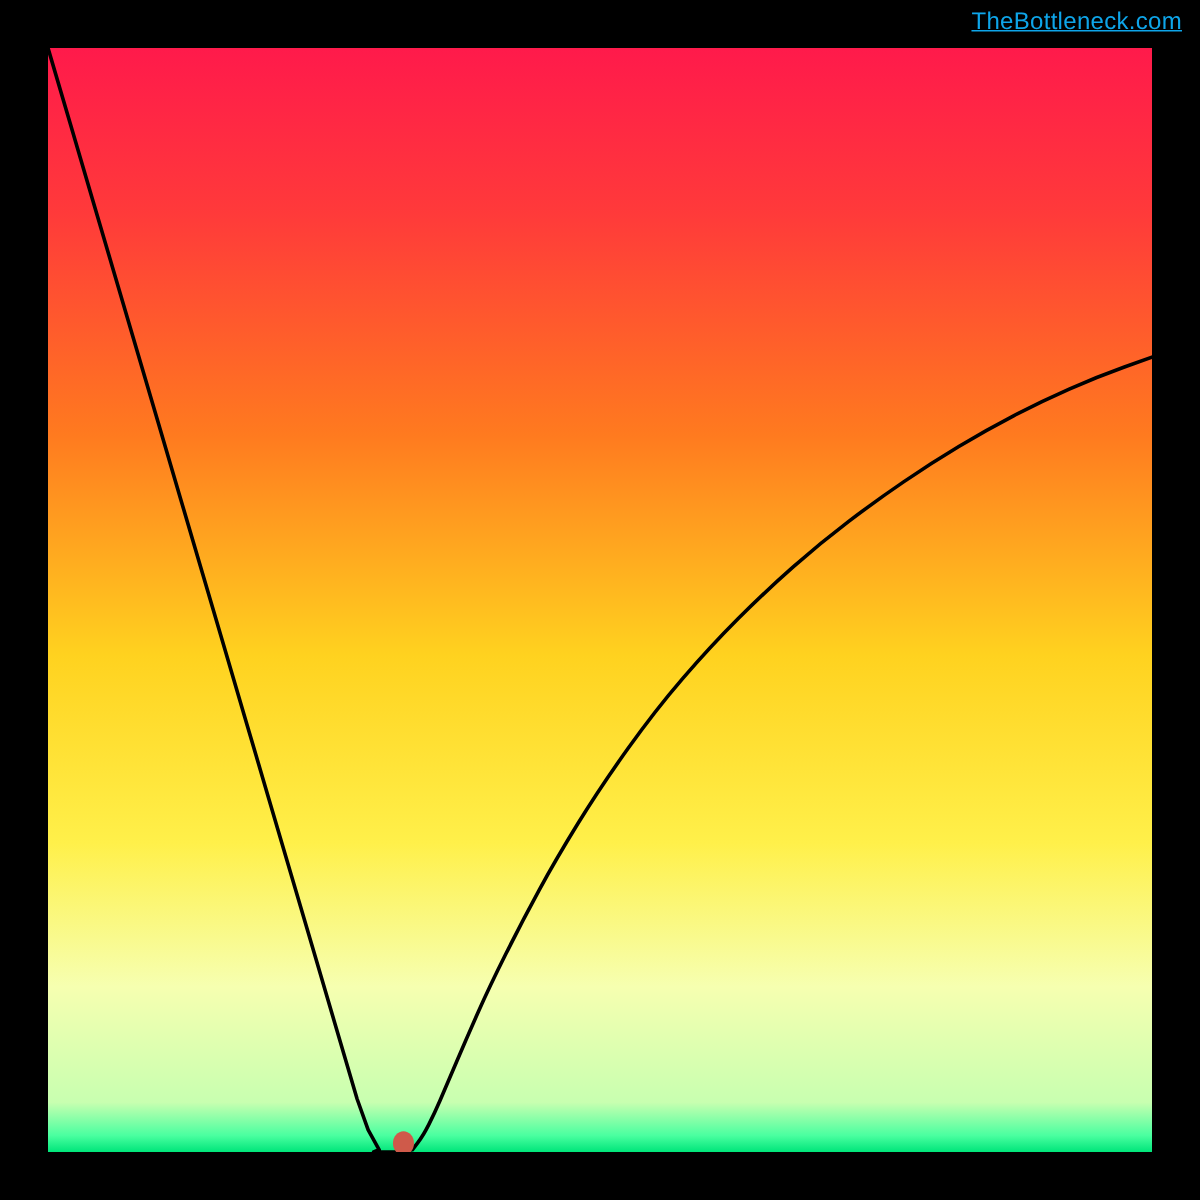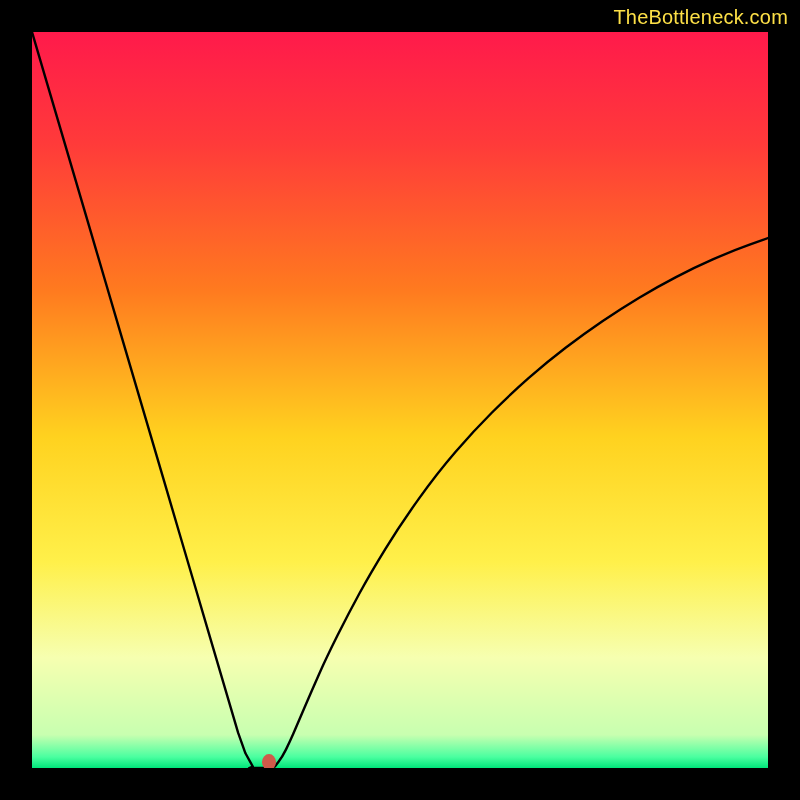--- a/index.html
+++ b/index.html
@@ -21,25 +21,26 @@
     left: 32px;
     top: 32px;
     width: 736px;
     height: 736px;
     overflow: hidden;
   }
   .watermark {
     position: absolute;
     top: 6px;
     right: 12px;
-    color: #fde047;
-    font-size: 20px;
+    color: #0ea5e9;
+    font-size: 16px;
     font-weight: 500;
     letter-spacing: 0.2px;
     user-select: none;
+    text-decoration: underline;
   }
 </style>
 </head>
 <body>
 
 <div class="frame">
   <div class="watermark">TheBottleneck.com</div>
   <div class="plot">
     <svg id="chart-svg" width="736" height="736" viewBox="0 0 736 736" preserveAspectRatio="none">
       <defs>

